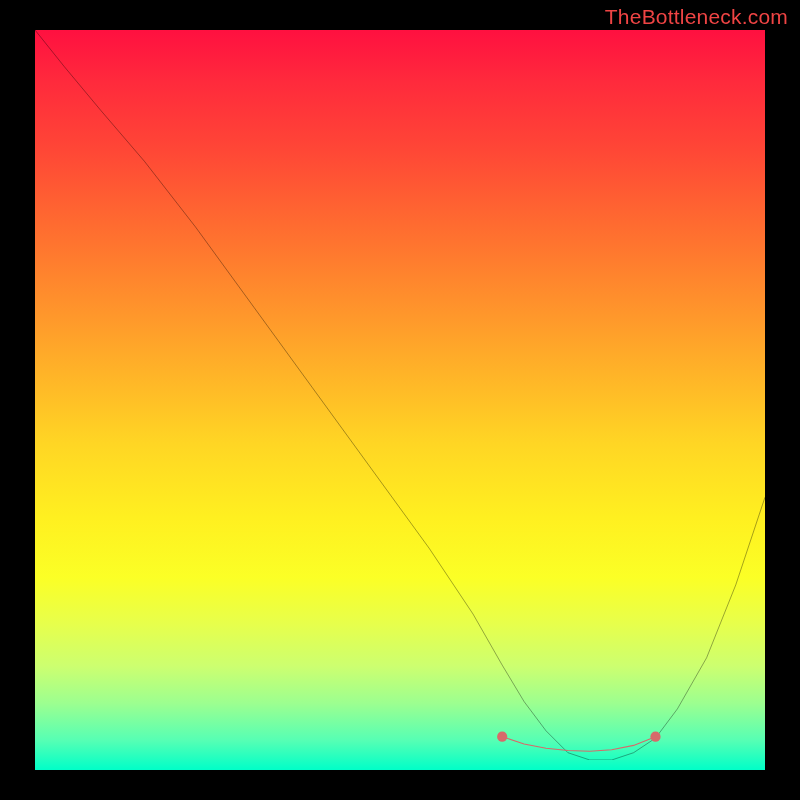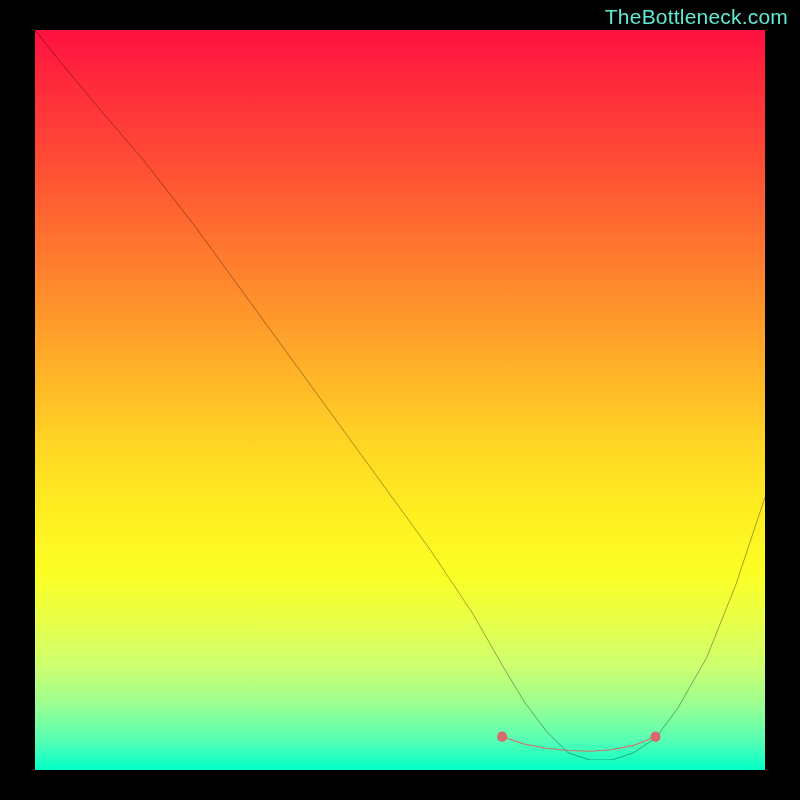--- a/index.html
+++ b/index.html
@@ -49,21 +49,21 @@
     );
   }
   .curve {
     position: absolute;
     inset: 0;
   }
   .watermark {
     position: absolute;
     top: 5px;
     right: 12px;
-    color: #5eead4;
+    color: #ef4444;
     font-size: 21px;
     font-weight: 500;
     letter-spacing: 0.2px;
   }
 </style>
 </head>
 <body>
 
 <div class="frame">
 

